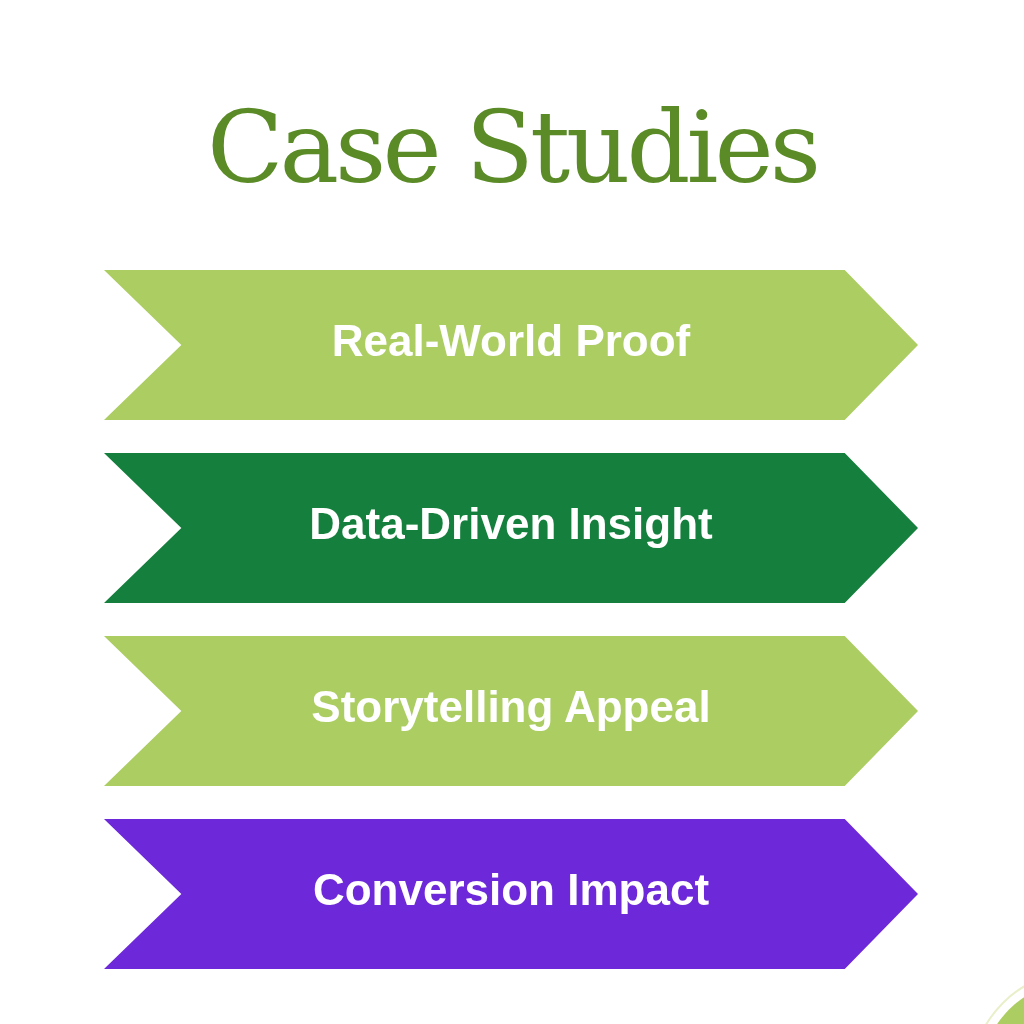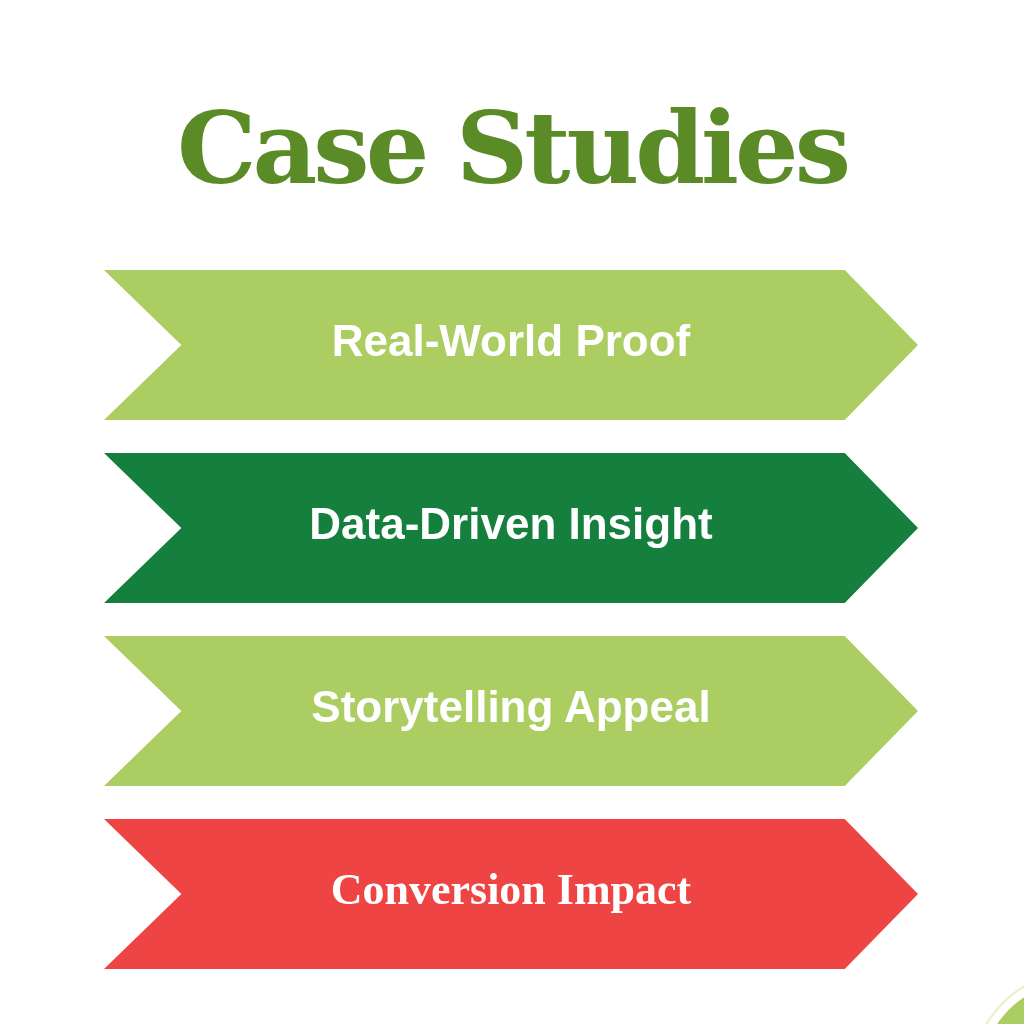--- a/index.html
+++ b/index.html
@@ -16,21 +16,21 @@
     font-family: "Liberation Sans", sans-serif;
   }
   .page-title {
     position: absolute;
     top: 96px;
     left: 0;
     width: 100%;
     margin: 0;
     text-align: center;
     font-family: "DejaVu Serif", serif;
-    font-weight: bold;
+    font-weight: normal;
     font-size: 100px;
     line-height: 1.04;
     letter-spacing: -4px;
   }
   .banner {
     position: absolute;
     left: 104px;
     width: 814px;
     height: 150px;
     display: flex;
@@ -82,21 +82,21 @@
   </div>
 
   <div class="banner banner-2" style="background: #15803d;">
     <span class="banner-label" style="color: rgb(255, 255, 255);">Data-Driven Insight</span>
   </div>
 
   <div class="banner banner-3" style="background: rgb(172, 205, 98);">
     <span class="banner-label" style="color: rgb(255, 255, 255);">Storytelling Appeal</span>
   </div>
 
-  <div class="banner banner-4" style="background: #ef4444; font-family: Liberation Serif, serif;">
+  <div class="banner banner-4" style="background: #6d28d9;">
     <span class="banner-label" style="color: rgb(255, 255, 255);">Conversion Impact</span>
   </div>
 
   <div class="corner-ring" style="border-color: rgb(233, 239, 201);"></div>
 
   <div class="corner-circle" style="background: rgb(172, 205, 98);"></div>
 
 </div>
 
 </body></html>

